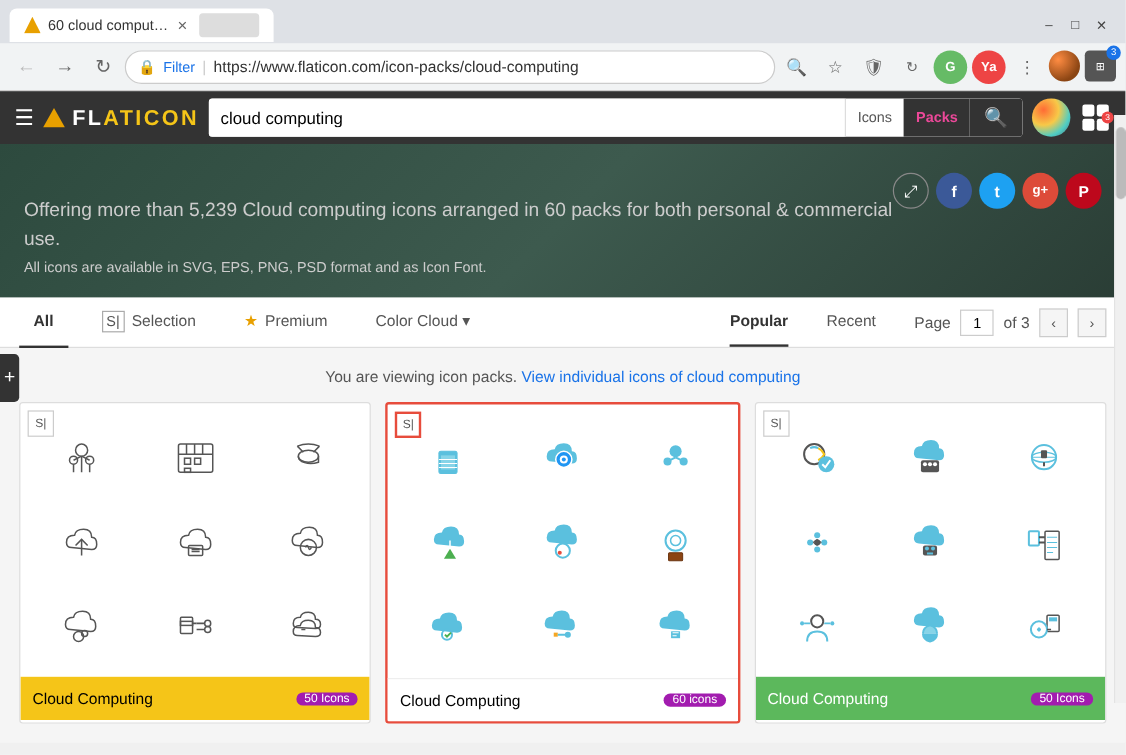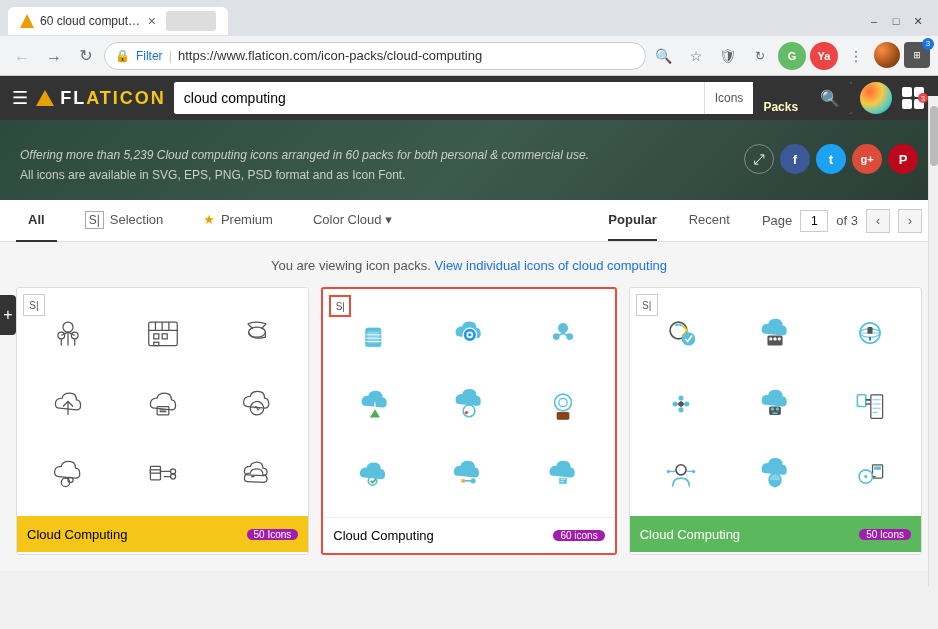--- a/index.html
+++ b/index.html
@@ -32,21 +32,21 @@
     
     .site-header { background: #333; height: 44px; display: flex; align-items: center; padding: 0 12px; gap: 8px; }
     .hamburger { color: white; font-size: 18px; cursor: pointer; }
     .logo { display: flex; align-items: center; gap: 6px; }
     .logo-triangle { width: 0; height: 0; border-left: 9px solid transparent; border-right: 9px solid transparent; border-bottom: 16px solid #e8a000; }
     .logo-text { color: white; font-size: 18px; font-weight: bold; letter-spacing: 2px; }
     .logo-text span { color: #f5c518; }
     .search-bar { flex: 1; display: flex; background: #fff; border-radius: 3px; height: 32px; overflow: hidden; }
     .search-input { flex: 1; border: none; padding: 0 10px; font-size: 14px; outline: none; }
     .search-type { display: flex; align-items: center; gap: 4px; padding: 0 10px; border-left: 1px solid #ddd; font-size: 12px; color: #555; cursor: pointer; }
-    .search-type-active { background: #333; color: #fef9c3; padding: 0 10px; display: flex; align-items: flex-end; gap: 4px; font-size: 12px; font-weight: bold; cursor: pointer; }
+    .search-type-active { background: #333; color: #ec4899; padding: 0 10px; display: flex; align-items: center; gap: 4px; font-size: 12px; font-weight: bold; cursor: pointer; }
     .search-btn { background: #333; border: none; color: white; padding: 0 12px; cursor: pointer; font-size: 16px; }
     .header-icons { display: flex; align-items: center; gap: 8px; }
     .avatar-large { width: 32px; height: 32px; border-radius: 50%; overflow: hidden; background: linear-gradient(135deg, #ff6b35, #f7c948, #4ecdc4, #556270); }
 
     
     .hero { background: linear-gradient(135deg, #2d4a3e 0%, #3d5a4e 50%, #2a3d35 100%); padding: 20px 20px 16px; color: white; }
     .hero h1 { font-size: 26px; font-weight: normal; margin-bottom: 8px; }
     .hero h1 .count { font-weight: bold; color: white; }
     .hero h1 .packs { font-style: italic; color: #f5c518; }
     .hero h1 .topic { font-weight: bold; color: #f5c518; }
@@ -169,21 +169,21 @@
       <div style="background:white;border-radius:2px;position:relative;">
         <span style="position:absolute;top:-6px;right:-4px;background:#e44;border-radius:50%;width:10px;height:10px;font-size:7px;color:white;display:flex;align-items:center;justify-content:center;">3</span>
       </div>
     </div>
   </div>
 </div>
 
 <div class="hero">
   <div style="display:flex;justify-content:space-between;align-items:flex-start;">
     <div>
-      <p style="font-size:12px;color:#ccc;margin-top:6px;font-style:italic;">Offering more than 5,239 Cloud computing icons arranged in 60 packs for both personal &amp; commercial use.</p>
+      <p style="font-size:16px;color:#ccc;margin-top:24px;">Offering more than 5,239 Cloud computing icons arranged in 60 packs for both personal &amp; commercial use.</p>
       <p style="font-size:12px;color:#ccc;margin-top:2px;">All icons are available in SVG, EPS, PNG, PSD format and as Icon Font.</p>
     </div>
     <div class="hero-social">
       <div class="social-btn social-share" style="border:1px solid #888;color:white;font-size:14px;">⤢</div>
       <div class="social-btn social-fb" style="font-weight:bold;">f</div>
       <div class="social-btn social-tw" style="font-weight:bold;">t</div>
       <div class="social-btn social-gp" style="font-weight:bold;font-size:11px;">g+</div>
       <div class="social-btn social-pt" style="font-weight:bold;">P</div>
     </div>
   </div>

